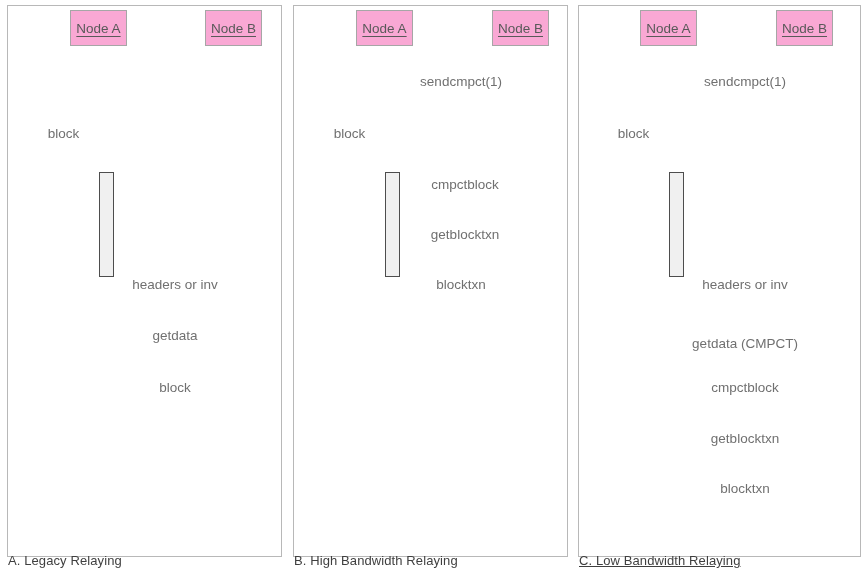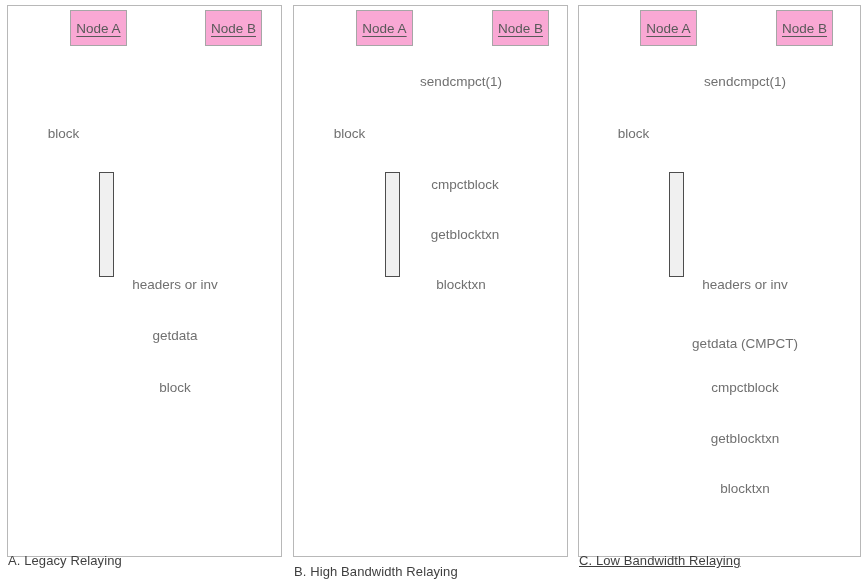--- a/index.html
+++ b/index.html
@@ -147,21 +147,21 @@
       </div>
       <div class="node-box" style="left: 205px; top: 10px;">
         <span class="node-label">Node B</span>
       </div>
       <div class="activation" style="left: 99px; top: 172px; height: 105px; background: rgb(240, 240, 240); border-color: rgb(77, 77, 77);"></div>
       <div class="msg-label" style="left: 63.5px; top: 126px;">block</div>
       <div class="msg-label" style="left: 175px; top: 277px;">headers or inv</div>
       <div class="msg-label" style="left: 175px; top: 328px;">getdata</div>
       <div class="msg-label" style="left: 175px; top: 380px;">block</div>
       <div class="panel" style="left: 293px; width: 275px; border-color: rgb(184, 184, 184);"></div>
-      <div class="caption" style="left: 294px; margin-top: 11px;">B. High Bandwidth Relaying</div>
+      <div class="caption" style="left: 294px;">B. High Bandwidth Relaying</div>
       <div class="node-box" style="left: 356px; top: 10px;">
         <span class="node-label">Node A</span>
       </div>
       <div class="node-box" style="left: 492px; top: 10px;">
         <span class="node-label">Node B</span>
       </div>
       <div class="activation" style="left: 385px; top: 172px; height: 105px; background: rgb(240, 240, 240); border-color: rgb(77, 77, 77);"></div>
       <div class="msg-label" style="left: 461px; top: 74px;">sendcmpct(1)</div>
       <div class="msg-label" style="left: 349.5px; top: 126px;">block</div>
       <div class="msg-label" style="left: 465px; top: 177px;">cmpctblock</div>

